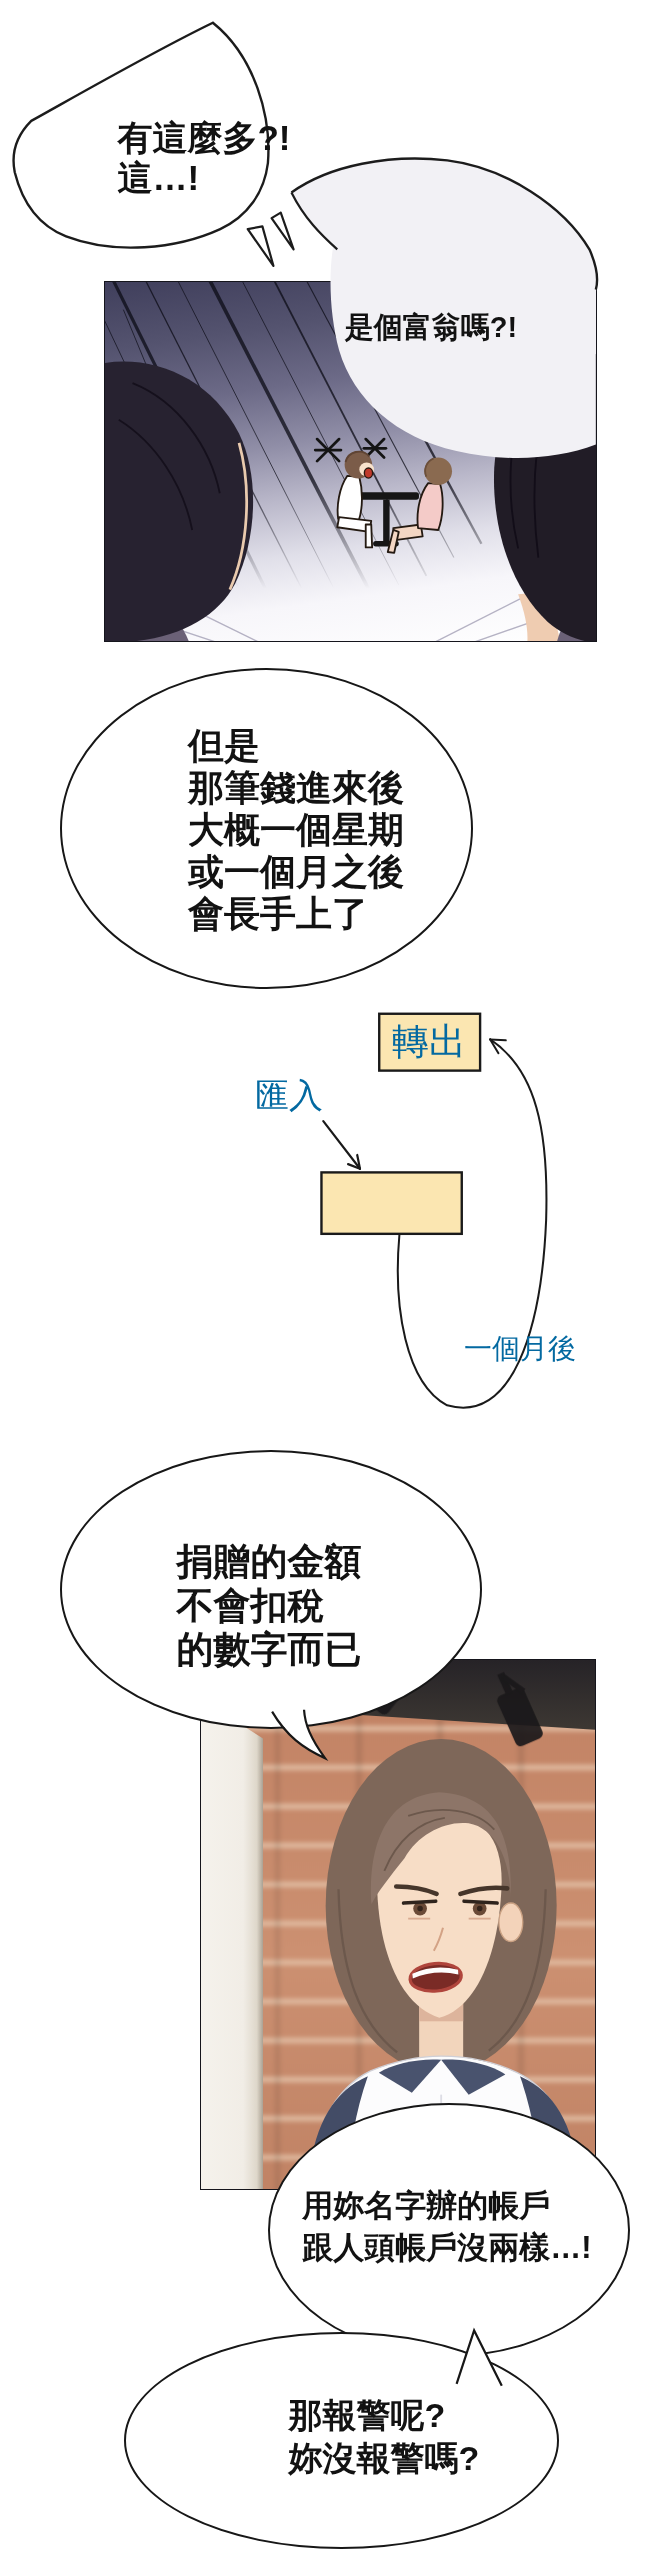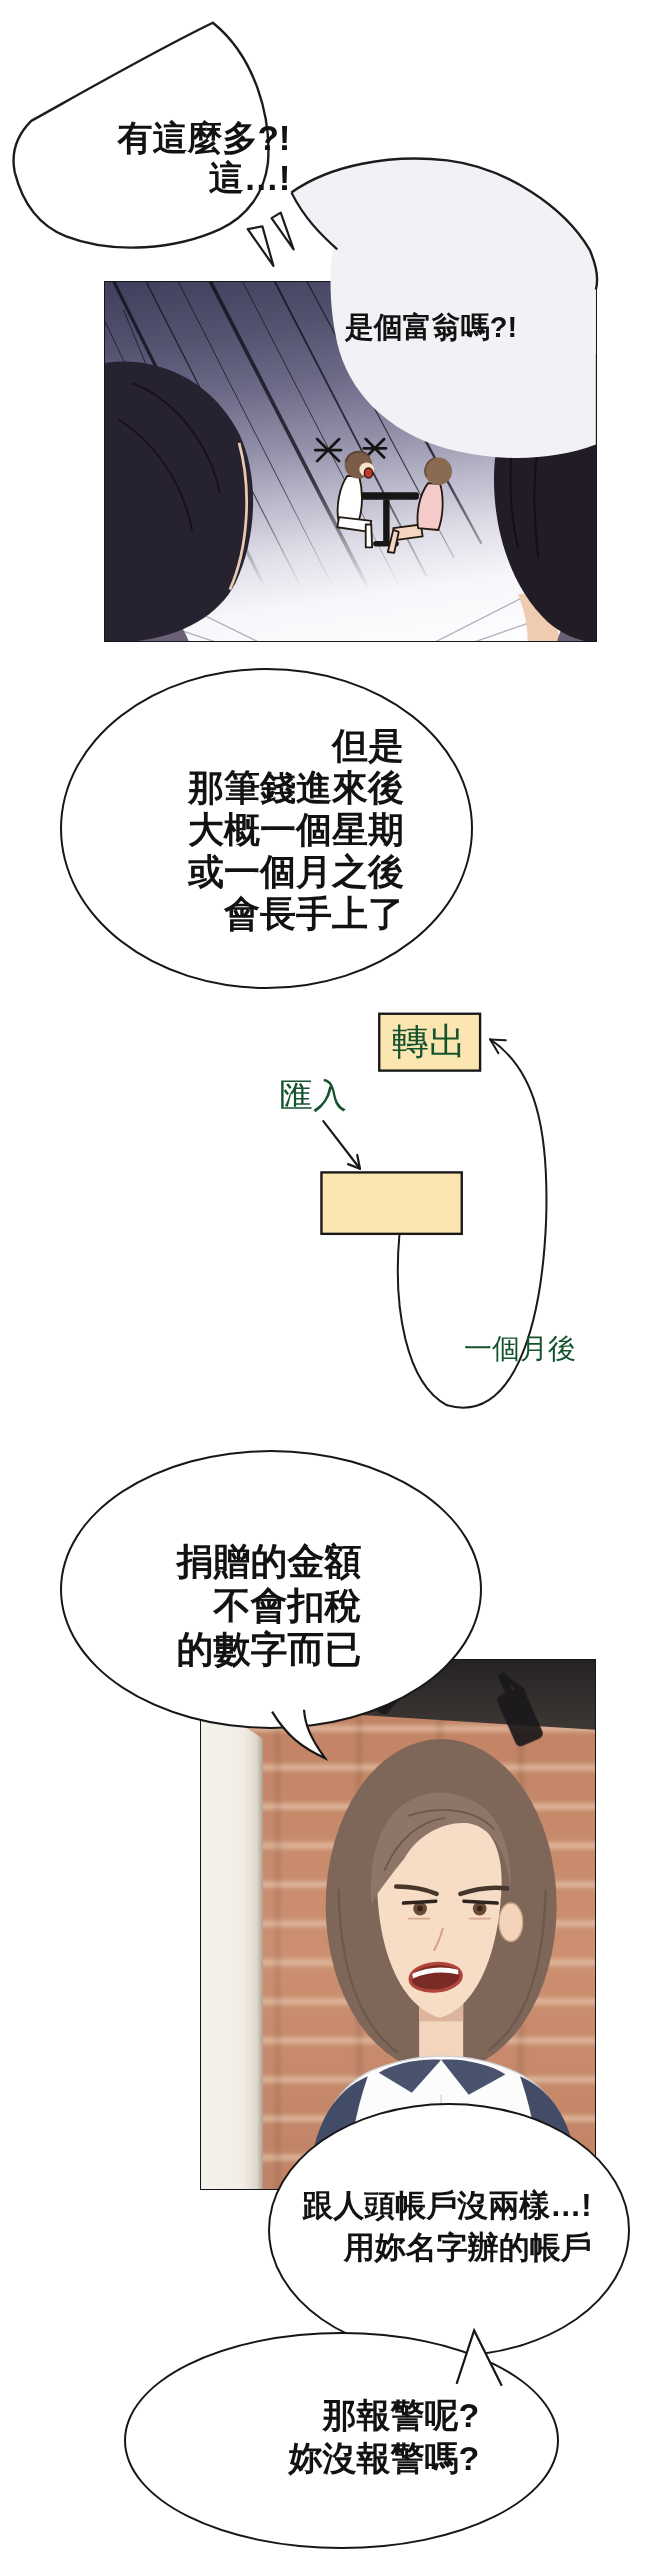--- a/index.html
+++ b/index.html
@@ -1,23 +1,23 @@
 <!DOCTYPE html>
 <html style="font-size:14.7px"><head>
 <meta charset="utf-8">
 <style>
   html,body{margin:0;padding:0;background:#ffffff;}
   #page{position:relative;width:661px;height:2576px;background:#ffffff;overflow:hidden;
         font-family:"Liberation Sans","DejaVu Sans",sans-serif;color:#111;}
   .abs{position:absolute;}
-  .btxt{position:absolute;transform:translate(-50%,-50%);text-align:right;font-weight:600;
+  .btxt{position:absolute;transform:translate(-50%,-50%);text-align:left;font-weight:600;
         color:#121212;white-space:nowrap;z-index:6;}
   .btxt div{white-space:nowrap;}
   .ellipse-bubble{position:absolute;background:#ffffff;border:2.2px solid #171717;border-radius:50%;z-index:4;}
-  .hand{position:absolute;transform:translate(-50%,-50%);font-weight:400;color:#14532d;white-space:nowrap;z-index:3;}
+  .hand{position:absolute;transform:translate(-50%,-50%);font-weight:400;color:#0369a1;white-space:nowrap;z-index:3;}
   #panel1{position:absolute;left:104px;top:281px;width:493px;height:361px;border:1.8px solid #15151c;
           box-sizing:border-box;overflow:hidden;z-index:1;
           background:linear-gradient(172deg,#403f5c 0%,#54536f 16%,#6c6a87 30%,#908ea7 44%,#bab8ca 57%,#e0dfe9 70%,#f7f6fa 82%,#ffffff 100%);}
   #panel2{position:absolute;left:200px;top:1659px;width:396px;height:531px;border:1.8px solid #15151c;
           box-sizing:border-box;overflow:hidden;z-index:1;background:#c98b6e;}
   #brick{position:absolute;left:-7.3px;top:-7.3px;width:411px;height:546px;
          background:
            repeating-linear-gradient(90deg, rgba(0,0,0,0.10) 0 5.5px, rgba(0,0,0,0) 5.5px 81px),
            repeating-linear-gradient(0deg, #e2bfa5 0 4.6px, rgba(0,0,0,0) 4.6px 39px),
            linear-gradient(180deg,#c08062,#cc9071 55%,#c08264);
@@ -172,21 +172,21 @@
         <path d="M122,184 L109,179"></path>
         <path d="M122,184 L119,169"></path>
     </g>
     <g stroke="#1a1a1a" stroke-width="2.2" fill="none" stroke-linecap="round">
       <path d="M165,256 C158,335 172,418 217,442 C288,462 320,360 325,240 C328,142 314,76 264,43"></path>
       <path d="M264,43 L281,44"></path>
         <path d="M264,43 L273,58"></path>
     </g>
   </svg>
   <div class="hand" style="left:429px;top:1042px;font-size:37px;">轉出</div>
-  <div class="hand" style="left:313px;top:1096px;font-size:34px;">匯入</div>
+  <div class="hand" style="left:289px;top:1096px;font-size:34px;">匯入</div>
   <div class="hand" style="left:520px;top:1349px;font-size:28px;">一個月後</div>
 
   <div id="panel2">
     <div id="brick"></div>
     <div id="ceiling"></div>
     <svg class="abs" style="left:0;top:0;z-index:4" width="396" height="531" viewBox="0 0 432 579">
 
       <g fill="#1b191b" opacity="0.92">
         <g transform="translate(205,32) rotate(38)">
             <rect x="-15" y="-28" width="30" height="54" rx="6"></rect>
@@ -253,22 +253,22 @@
     <path d="M296,1866 C312,1893 330,1906 354,1917 C338,1895 332,1880 331,1864" fill="none" stroke="#171717" stroke-width="2.4"></path>
   </svg>
   <div class="btxt" style="left:269px;top:1606px;font-size:37px;line-height:44px;">
     <div>捐贈的金額</div>
     <div>不會扣稅</div>
     <div>的數字而已</div>
   </div>
 
   <div class="ellipse-bubble" style="left:268px;top:2103px;width:358px;height:250px;z-index:4;"></div>
   <div class="btxt" style="left:447px;top:2227px;font-size:31px;line-height:42px;">
+    <div>用妳名字辦的帳戶</div>
     <div>跟人頭帳戶沒兩樣…!</div>
-    <div>用妳名字辦的帳戶</div>
   </div>
 
   <div class="ellipse-bubble" style="left:124px;top:2332px;width:431px;height:213px;z-index:5;"></div>
   <svg class="abs" style="left:440px;top:2312px;z-index:6" width="83" height="83" viewBox="480 2520 90 90">
     <path d="M498,2598 L517,2540 L547,2600 Z" fill="#ffffff"></path>
     <path d="M498,2598 L517,2540 L547,2600" fill="none" stroke="#171717" stroke-width="2.4"></path>
   </svg>
   <div class="btxt" style="left:372px;top:2437px;font-size:34px;line-height:43px;z-index:7;margin-left:12px;">
     <div>那報警呢?</div>
     <div>妳沒報警嗎?</div>

